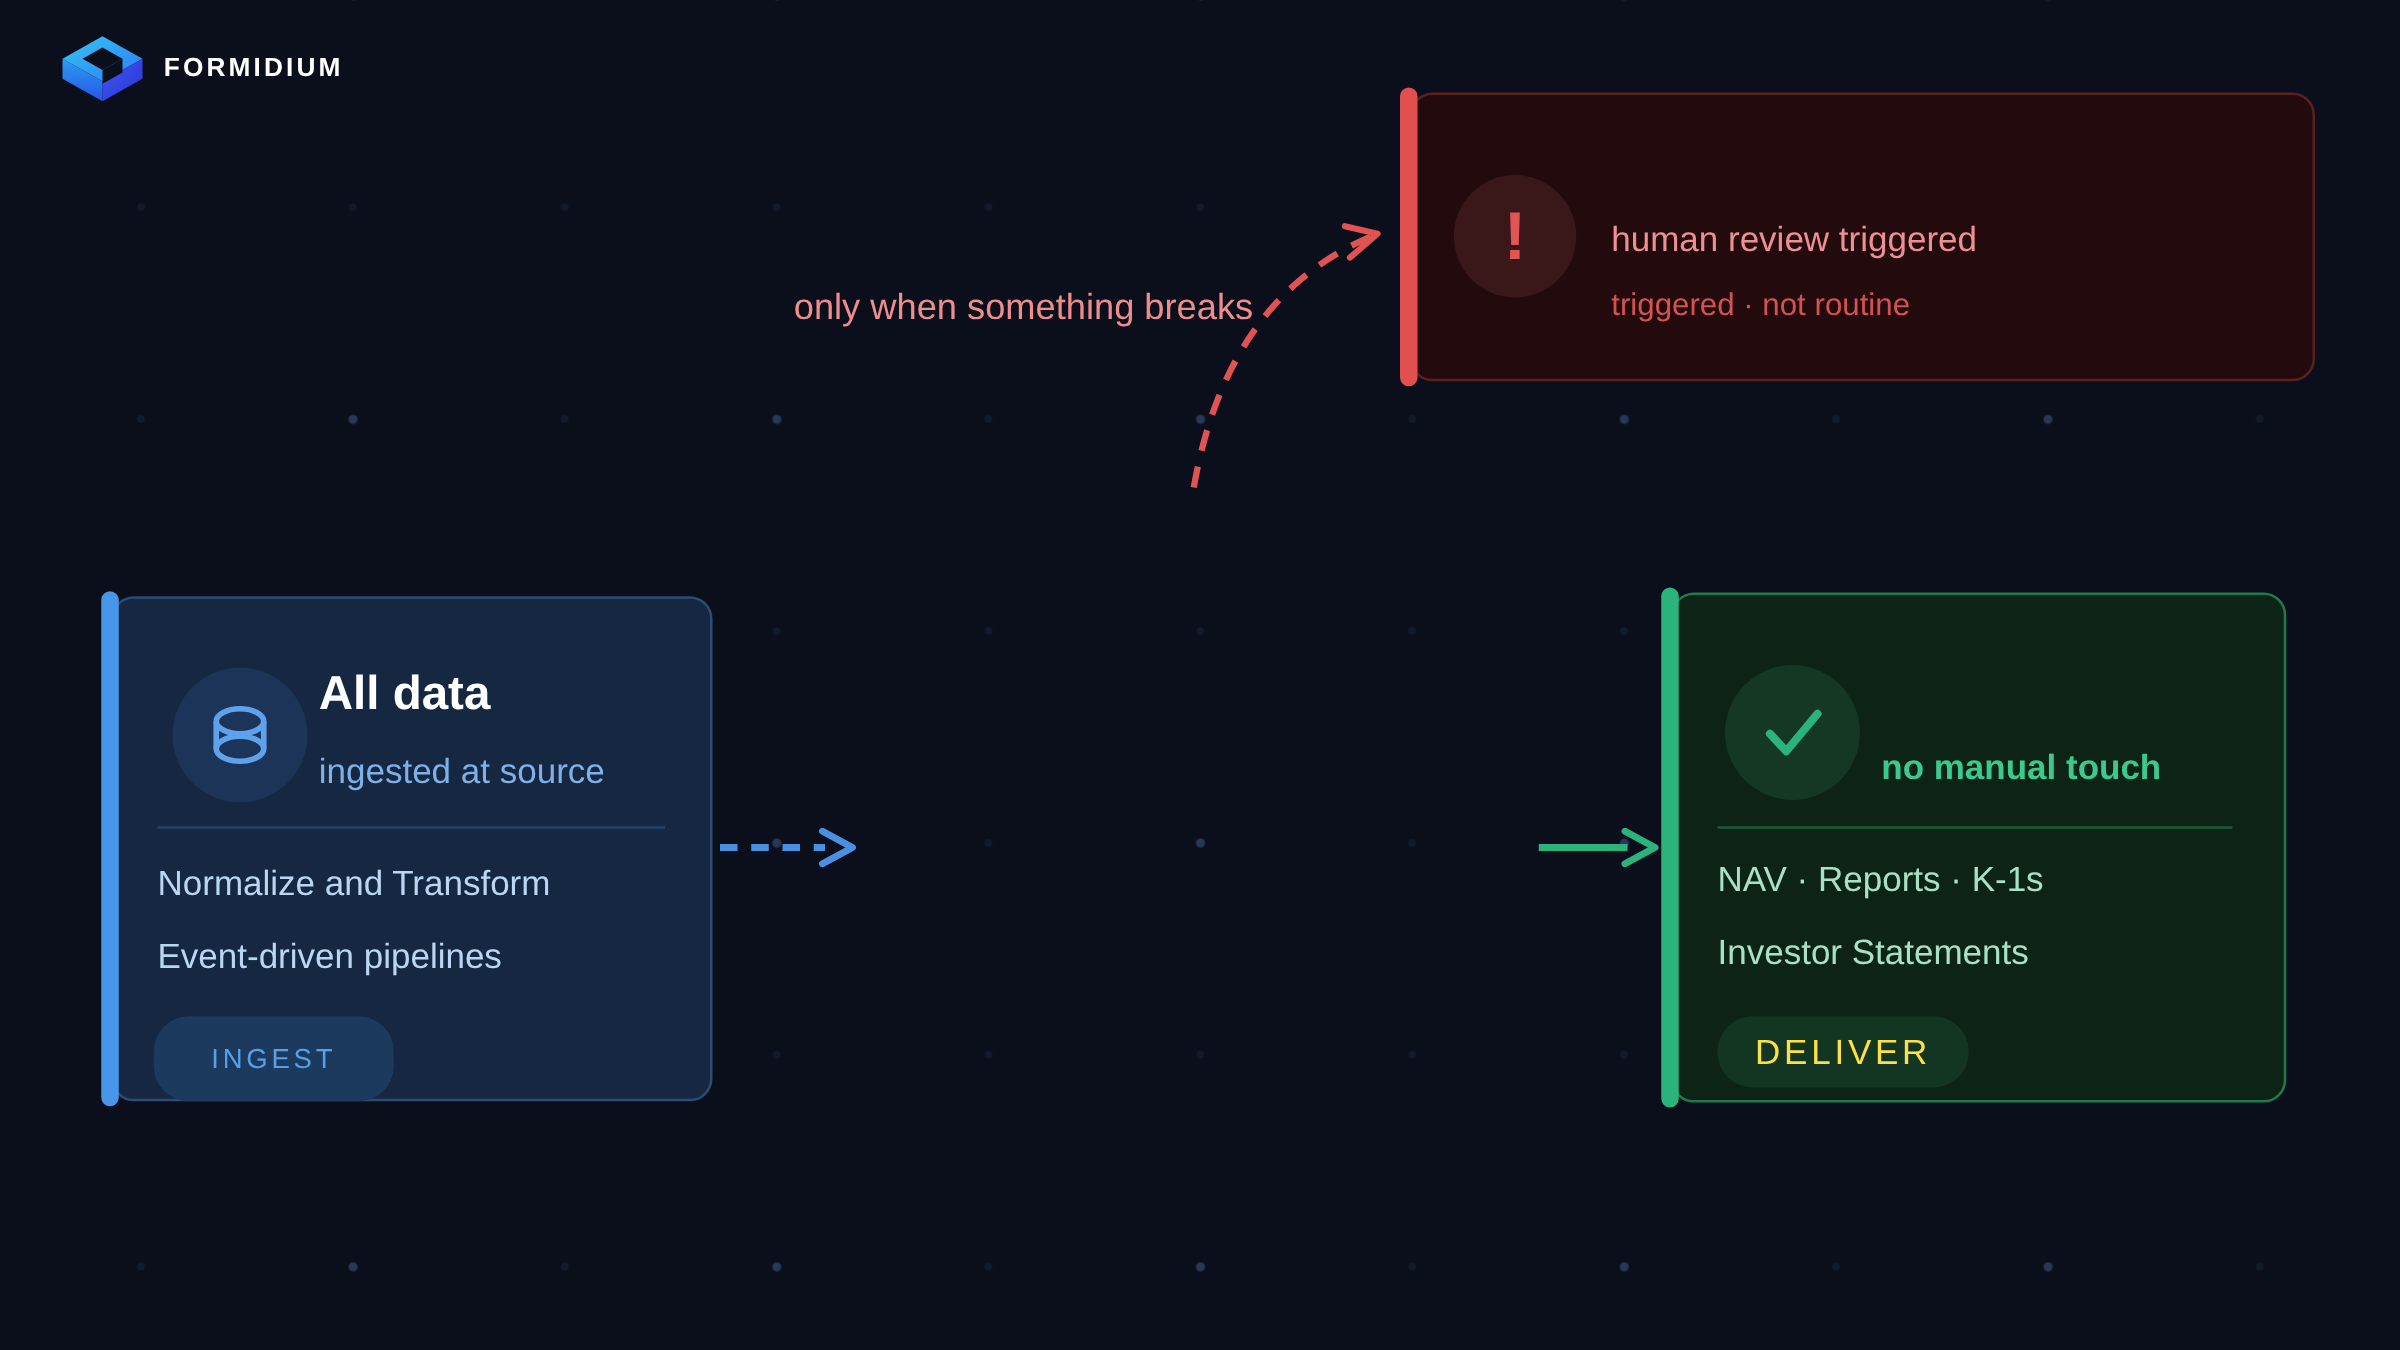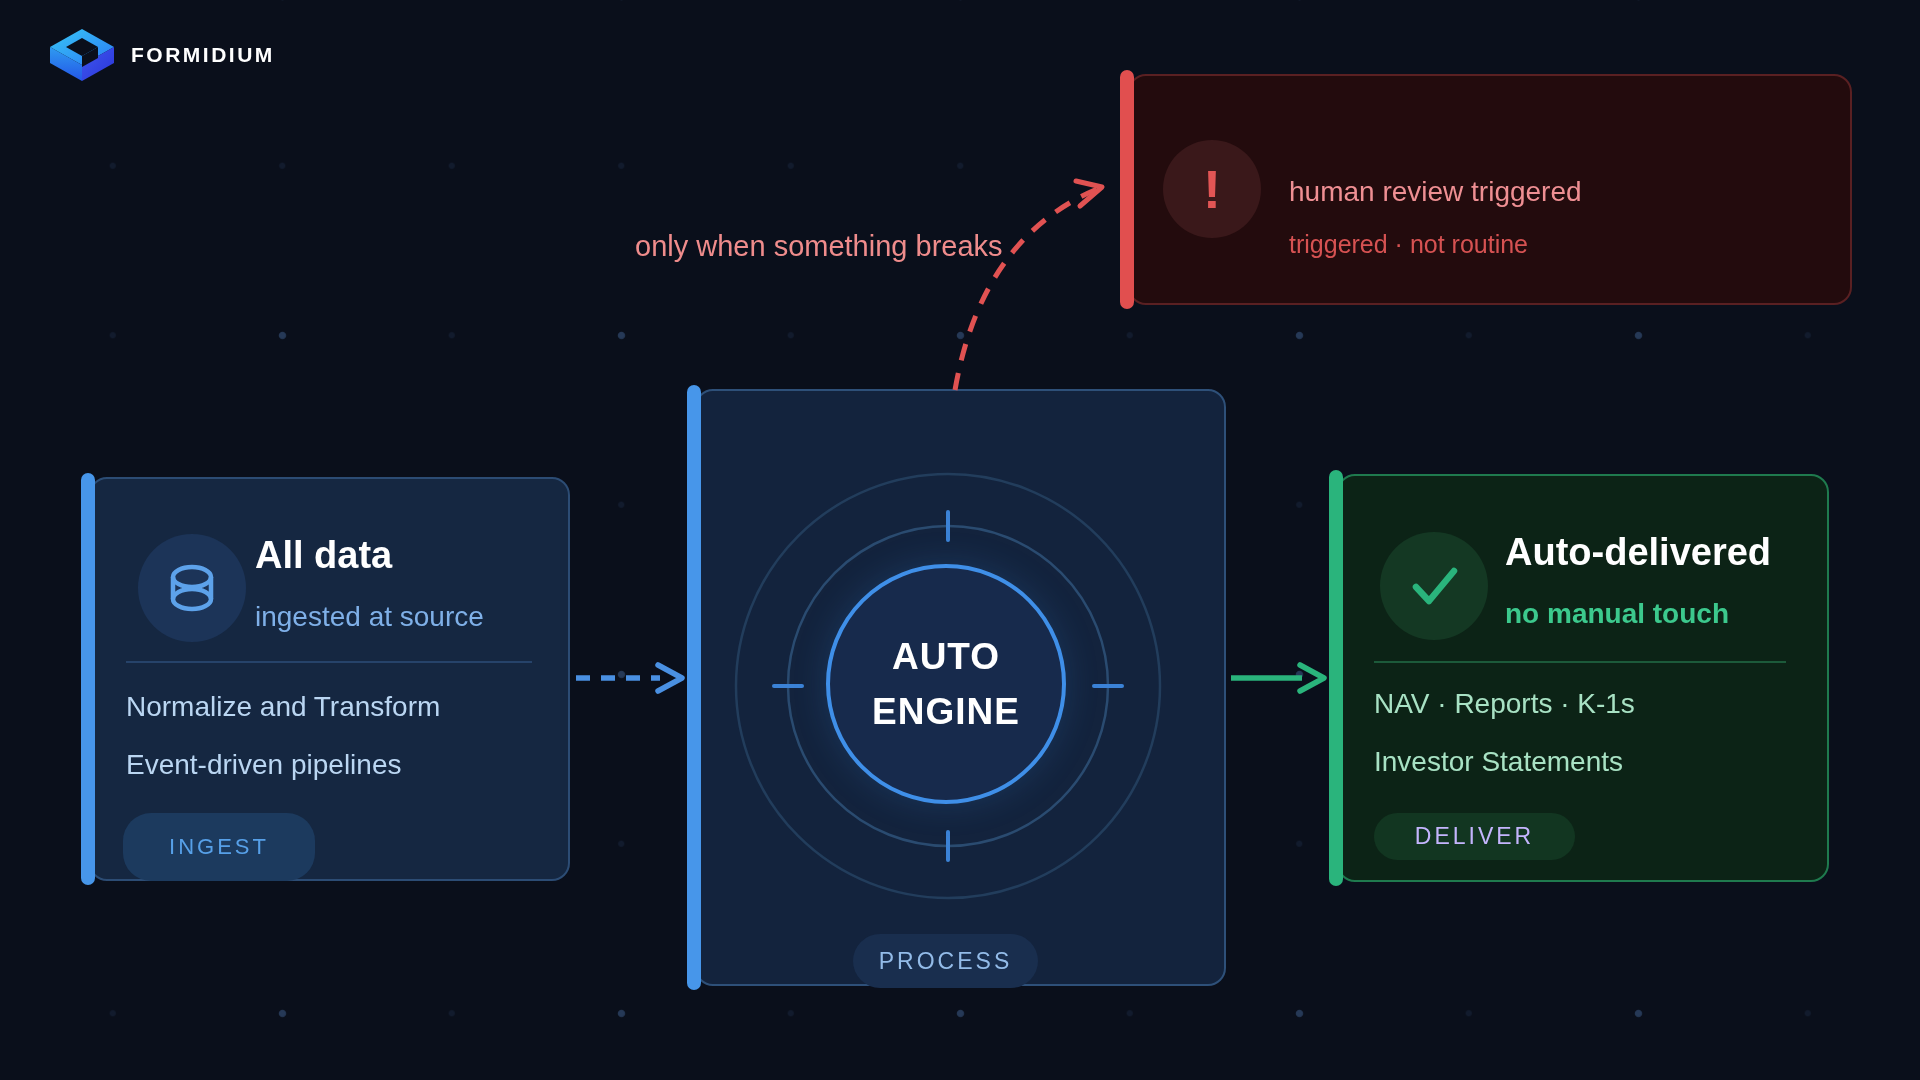--- a/index.html
+++ b/index.html
@@ -56,21 +56,21 @@
   
   #deliver-card{left:1329px;top:474px;width:500px;height:408px;}
   #deliver-card .bar{background:#2ab47c;}
   #deliver-card .cardbox{background:#0c2316;border:2px solid #1f7a4e;}
   #deliver-card .icon-circle{left:51px;top:58px;width:108px;height:108px;background:#143823;}
   #deliver-card .card-title{left:176px;top:58px;color:#ffffff;}
   #deliver-card .card-sub{left:176px;top:124px;color:#3cc98d;font-weight:bold;}
   #deliver-card .divider{left:45px;width:412px;top:187px;background:#1c5a3a;}
   #deliver-card .line-0{left:45px;top:214px;color:#a8e2c4;}
   #deliver-card .line-1{left:45px;top:272px;color:#a8e2c4;}
-  #deliver-card .pill{left:45px;top:339px;width:201px;height:47px;background:#123621;color:#c4b5fd;font-size:23px;}
+  #deliver-card .pill{left:45px;top:339px;width:201px;height:57px;background:#123621;color:#fde047;font-size:28px;}
   
   #exception-card{left:1120px;top:74px;width:732px;height:231px;}
   #exception-card .bar{background:#e14f4f;}
   #exception-card .cardbox{background:#230b0d;border:2px solid #5a2022;}
   #exception-card .icon-circle{left:43px;top:66px;width:98px;height:98px;background:#3a181a;}
   .excl-glyph{font-size:54px;font-weight:700;color:#e25555;line-height:1;}
   #exception-card .card-title{left:169px;top:42px;color:#f7babc;}
   #exception-card .card-sub{left:169px;top:102px;color:#ef8f93;}
   #exception-card .meta{position:absolute;left:169px;top:156px;font-size:25px;color:#d65252;z-index:2;}
   
@@ -127,60 +127,39 @@
     <div class="body-line line-0">Normalize and Transform</div>
     <div class="body-line line-1">Event-driven pipelines</div>
     <div class="pill">INGEST</div>
   </div>
 
   <svg class="arrow-svg" style="left:570px;top:662px;" width="125" height="32">
     <line x1="6" y1="16" x2="90" y2="16" stroke="#4a90e2" stroke-width="5.5" stroke-dasharray="14 11"></line>
     <path d="M88,3 L112,16 L88,29" fill="none" stroke="#4a90e2" stroke-width="5.5" stroke-linecap="round" stroke-linejoin="round"></path>
   </svg>
 
-  <div id="engine-card" class="card">
-    <div class="cardbox">
-      <svg id="engine-rings" width="531" height="597" viewBox="0 0 531 597">
-        <circle cx="251" cy="295" r="212" fill="none" stroke="#223d5c" stroke-width="2.5"></circle>
-        <circle cx="251" cy="295" r="160" fill="none" stroke="#2a4b70" stroke-width="2.5"></circle>
-        <g stroke="#3b82d6" stroke-width="4" stroke-linecap="round">
-          <line x1="251" y1="121" x2="251" y2="149"></line>
-          <line x1="251" y1="441" x2="251" y2="469"></line>
-          <line x1="77" y1="295" x2="105" y2="295"></line>
-          <line x1="397" y1="295" x2="425" y2="295"></line>
-        </g>
-      </svg>
-    </div>
-    <div class="bar"></div>
-    <div id="engine-core">
-      <div class="eline">AUTO</div>
-      <div class="eline">ENGINE</div>
-    </div>
-    <div class="pill">PROCESS</div>
-  </div>
 
   <svg class="arrow-svg" style="left:1224px;top:662px;" width="110" height="32">
     <line x1="7" y1="16" x2="78" y2="16" stroke="#2ab47c" stroke-width="5.5"></line>
     <path d="M76,3 L100,16 L76,29" fill="none" stroke="#2ab47c" stroke-width="5.5" stroke-linecap="round" stroke-linejoin="round"></path>
   </svg>
 
   <svg class="arrow-svg" style="left:930px;top:160px;" width="210" height="250">
     <path d="M25,230 Q52,75 172,27" fill="none" stroke="#e15252" stroke-width="5" stroke-dasharray="17 13"></path>
     <path d="M150,46 L172,27 L146,21" fill="none" stroke="#e15252" stroke-width="5" stroke-linecap="round" stroke-linejoin="round"></path>
   </svg>
 
   <div id="deliver-card" class="card">
     <div class="cardbox"></div>
     <div class="bar"></div>
     <div class="icon-circle">
       <svg width="70" height="70" viewBox="0 0 70 70">
         <path d="M17,36 L30,50 L55,20" fill="none" stroke="#2ab47c" stroke-width="6.5" stroke-linecap="round" stroke-linejoin="round"></path>
       </svg>
     </div>
-    <div class="card-title">Auto-delivered</div>
     <div class="card-sub">no manual touch</div>
     <div class="divider"></div>
     <div class="body-line line-0">NAV · Reports · K-1s</div>
     <div class="body-line line-1">Investor Statements</div>
     <div class="pill">DELIVER</div>
   </div>
 
   <div id="exception-card" class="card">
     <div class="cardbox"></div>
     <div class="bar"></div>

